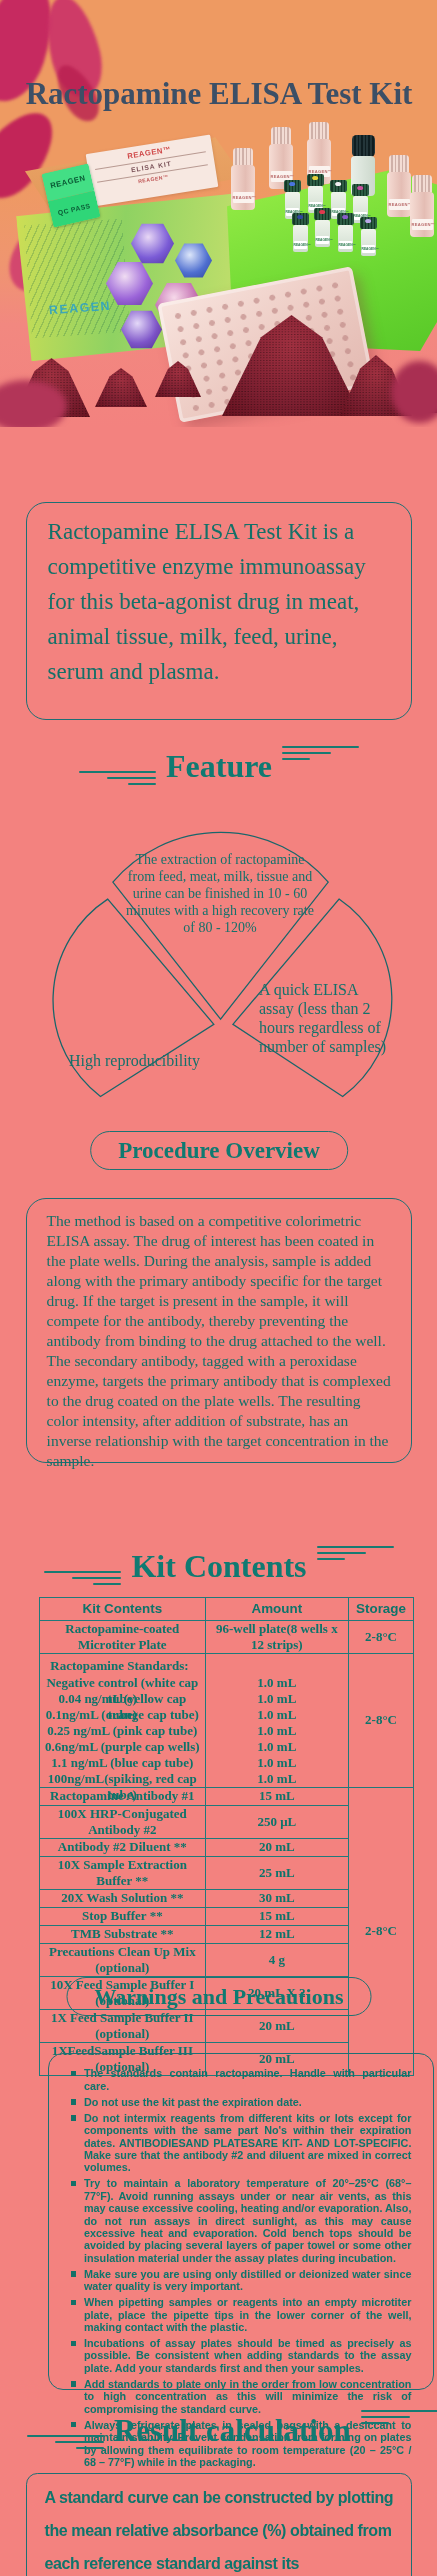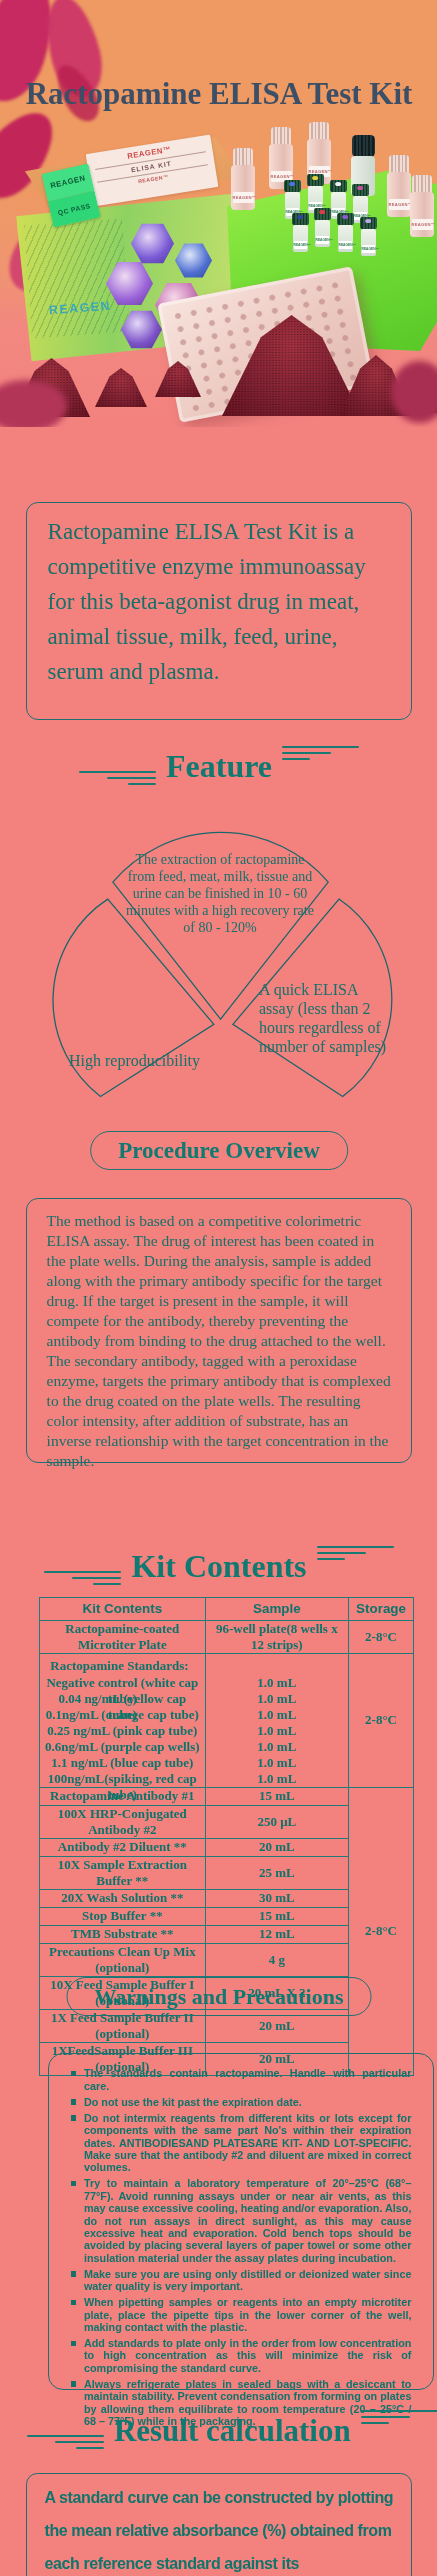--- a/index.html
+++ b/index.html
@@ -51,21 +51,21 @@
   .mound{position:absolute;clip-path:polygon(50% 0%,72% 22%,100% 100%,0% 100%,28% 22%);
         background:radial-gradient(ellipse at 50% 30%,#a03040 0%,#7c1f30 60%,#66121f 100%);}
   .mound:after{content:"";position:absolute;inset:0;
         background-image:radial-gradient(rgba(0,0,0,.35) 0.5px,transparent 0.8px);background-size:3.1px 2.6px;}
   .blob{position:absolute;border-radius:50%;filter:blur(3.1px);}
   .textlines{position:absolute;opacity:.8;
         background:repeating-linear-gradient(118deg,rgba(23,98,66,.28) 0 1.3px,transparent 1.3px 6.2px);}
   
   .pill{position:absolute;left:50%;transform:translateX(-50%);border:1.8px solid #1d7272;border-radius:36px;
         padding:5.7px 27px;font:bold 23px "Liberation Serif",serif;color:#0f7a71;white-space:nowrap;}
-  .tbox{position:absolute;left:26px;width:386px;border:1.5px solid #1e6f74;border-radius:12px;
+  .tbox{position:absolute;left:26px;width:386px;border:1.5px solid #1e6f74;border-radius:20px;
         box-sizing:border-box;color:#147068;}
   .deco{position:absolute;left:0;width:438px;display:flex;justify-content:center;align-items:center;gap:10.3px;}
   .deco .word{font:bold 32px/1 "Liberation Serif",serif;color:#107a72;}
   .lines{display:flex;flex-direction:column;gap:4.1px;}
   .lines div{height:2.1px;background:#187a72;border-radius:1px;}
   .lines.lleft{align-items:flex-end;margin-top:24px;}
   .lines.lright{align-items:flex-start;margin-bottom:26px;}
   
   .petaltext{position:absolute;color:#15716b;}
   
@@ -295,21 +295,21 @@
 
   <table class="kc-table">
     <colgroup>
         <col style="width:166px">
         <col style="width:144px">
         <col style="width:65px">
       </colgroup>
     <thead>
       <tr>
         <th>Kit Contents</th>
-        <th>Sample</th>
+        <th>Amount</th>
         <th>Storage</th>
       </tr>
     </thead>
     <tbody>
       <tr class="row-plate">
         <td>Ractopamine-coated Microtiter Plate</td>
         <td>96-well plate(8 wells x 12 strips)</td>
         <td class="storage-cell">2-8°C</td>
       </tr>
       <tr>
@@ -406,20 +406,24 @@
     <div class="warn-item">
         <span class="bullet"></span>
         <p>Make sure you are using only distilled or deionized water since water quality is very important.</p>
       </div>
     <div class="warn-item">
         <span class="bullet"></span>
         <p>When pipetting samples or reagents into an empty microtiter plate, place the pipette tips in the lower corner of the well, making contact with the plastic.</p>
       </div>
     <div class="warn-item">
         <span class="bullet"></span>
+        <p>Incubations of assay plates should be timed as precisely as possible. Be consistent when adding standards to the assay plate. Add your standards first and then your samples.</p>
+      </div>
+    <div class="warn-item">
+        <span class="bullet"></span>
         <p>Add standards to plate only in the order from low concentration to high concentration as this will minimize the risk of compromising the standard curve.</p>
       </div>
     <div class="warn-item">
         <span class="bullet"></span>
         <p>Always refrigerate plates in sealed bags with a desiccant to maintain stability. Prevent condensation from forming on plates by allowing them equilibrate to room temperature (20 – 25°C / 68 – 77°F) while in the packaging.</p>
       </div>
   </div>
 
   <div class="deco" style="top:2410px;justify-content:flex-end;">
     <div class="lines lleft">

